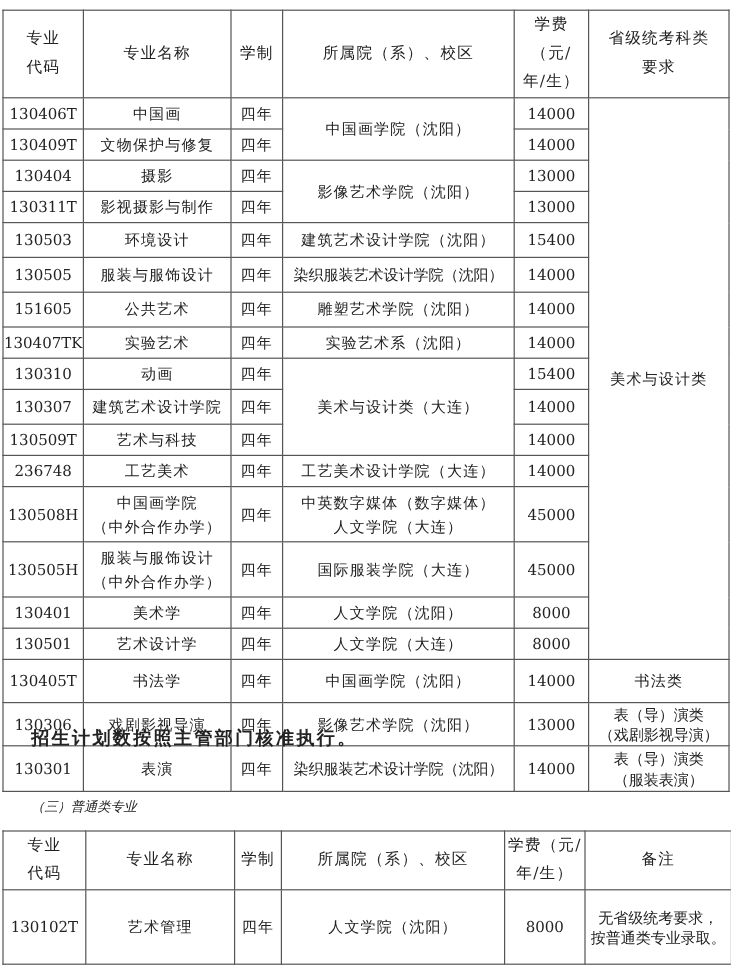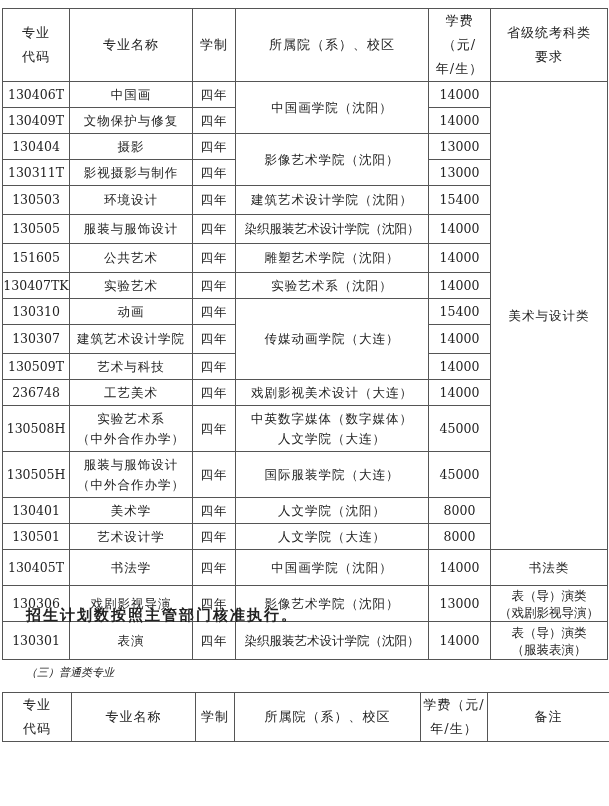--- a/index.html
+++ b/index.html
@@ -95,45 +95,45 @@
     <td class="code">130407TK</td>
     <td>实验艺术</td>
     <td>四年</td>
     <td>实验艺术系（沈阳）</td>
     <td class="fee">14000</td>
   </tr>
   <tr class="r-std">
     <td class="code">130310</td>
     <td>动画</td>
     <td>四年</td>
-    <td rowspan="3">传媒动画学院（大连）</td>
+    <td rowspan="3">美术与设计类（大连）</td>
     <td class="fee">15400</td>
   </tr>
   <tr class="r-tall">
     <td class="code">130307</td>
     <td>建筑艺术设计学院</td>
     <td>四年</td>
     <td class="fee">14000</td>
   </tr>
   <tr class="r-std">
     <td class="code">130509T</td>
     <td>艺术与科技</td>
     <td>四年</td>
     <td class="fee">14000</td>
   </tr>
   <tr class="r-std">
     <td class="code">236748</td>
     <td>工艺美术</td>
     <td>四年</td>
-    <td>戏剧影视美术设计（大连）</td>
+    <td>工艺美术设计学院（大连）</td>
     <td class="fee">14000</td>
   </tr>
   <tr class="r-2l">
     <td class="code">130508H</td>
-    <td><span>实验艺术系</span><br><span>（中外合作办学）</span></td>
+    <td><span>中国画学院</span><br><span>（中外合作办学）</span></td>
     <td>四年</td>
     <td><span>中英数字媒体（数字媒体）</span><br><span>人文学院（大连）</span></td>
     <td class="fee">45000</td>
   </tr>
   <tr class="r-2l">
     <td class="code">130505H</td>
     <td><span>服装与服饰设计</span><br><span>（中外合作办学）</span></td>
     <td>四年</td>
     <td>国际服装学院（大连）</td>
     <td class="fee">45000</td>
@@ -193,14 +193,22 @@
   </colgroup>
   <tbody>
       <tr style="height:48px">
     <th><span>专业</span><br><span>代码</span></th>
     <th>专业名称</th>
     <th>学制</th>
     <th>所属院（系）、校区</th>
     <th><span>学费（元/</span><br><span>年/生）</span></th>
     <th>备注</th>
   </tr>
+  <tr style="height:62px">
+    <td class="code">130102T</td>
+    <td>艺术管理</td>
+    <td>四年</td>
+    <td>人文学院（沈阳）</td>
+    <td class="fee">8000</td>
+    <td style="line-height:17px;letter-spacing:0"><span>无省级统考要求，</span><br><span>按普通类专业录取。</span></td>
+  </tr>
 </tbody>
   </table>
 
 </body></html>

